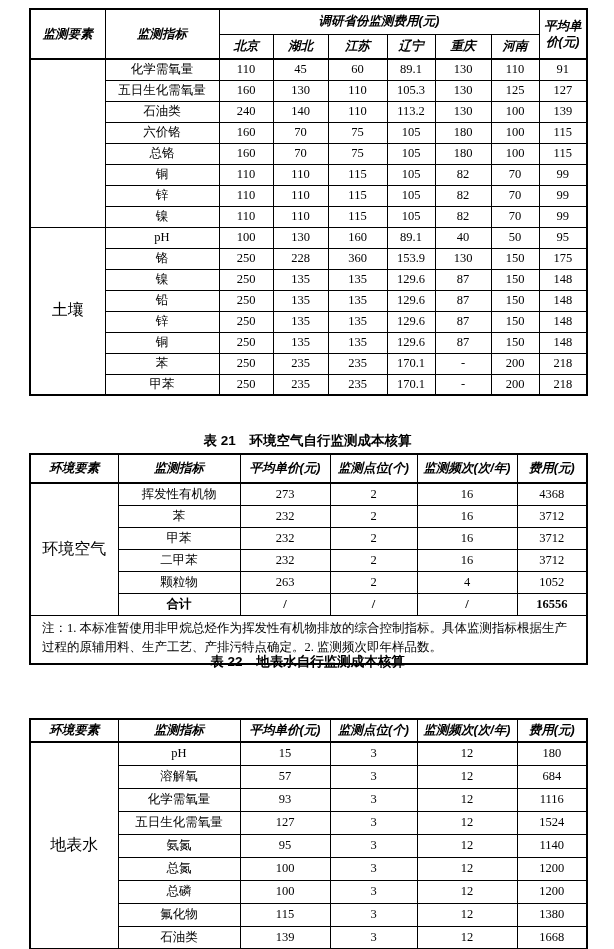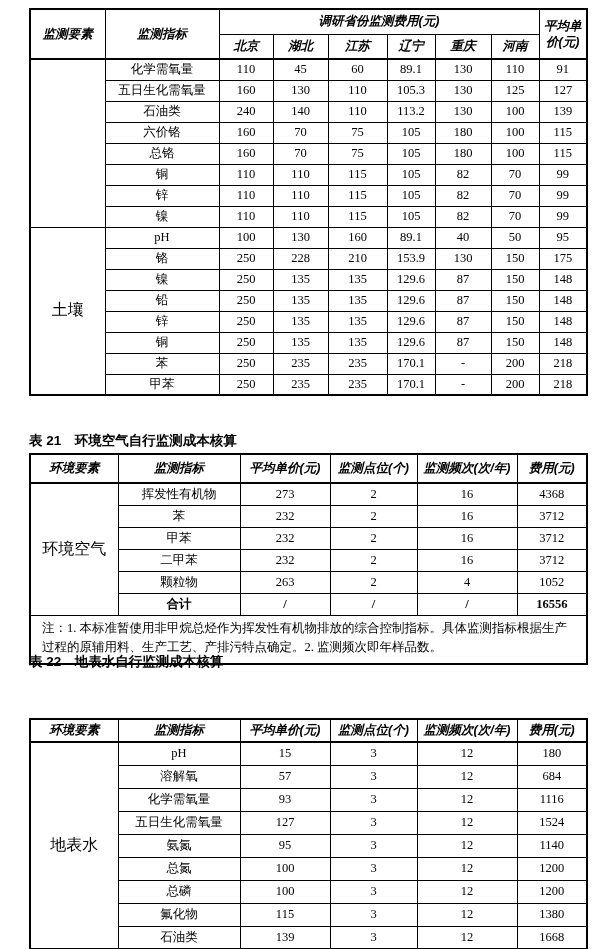--- a/index.html
+++ b/index.html
@@ -41,21 +41,21 @@
 
   .t1 { top: 8px; }
   .t1 thead tr { height: 25px; }
   .t1 tbody tr { height: 21px; }
   .t1 .avg-head { line-height: 1.3; }
 
   .caption {
     position: absolute;
     left: 29px;
     width: 557px;
-    text-align: left;
+    text-align: center;
     font-family: "Liberation Sans", "DejaVu Sans", sans-serif;
     font-weight: bold;
     font-size: 13.5px;
     white-space: pre;
   }
   .cap21 { top: 432px; }
   .cap22 { top: 653px; }
 
   .t21 { top: 453px; }
   .t21 thead tr { height: 29px; }
@@ -199,21 +199,21 @@
           <td>160</td>
           <td>89.1</td>
           <td>40</td>
           <td>50</td>
           <td>95</td>
         </tr>
         <tr>
           <td>铬</td>
           <td>250</td>
           <td>228</td>
-          <td>210</td>
+          <td>360</td>
           <td>153.9</td>
           <td>130</td>
           <td>150</td>
           <td>175</td>
         </tr>
         <tr>
           <td>镍</td>
           <td>250</td>
           <td>135</td>
           <td>135</td>

